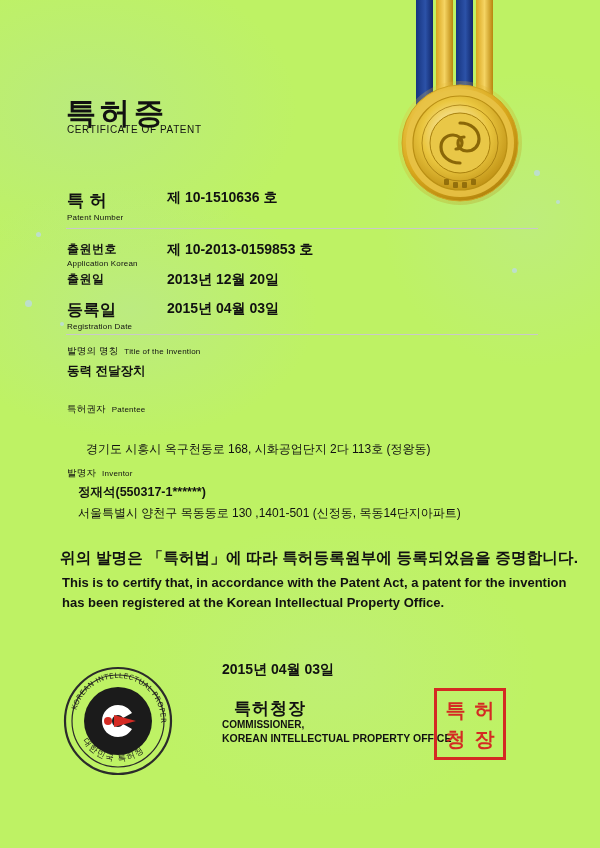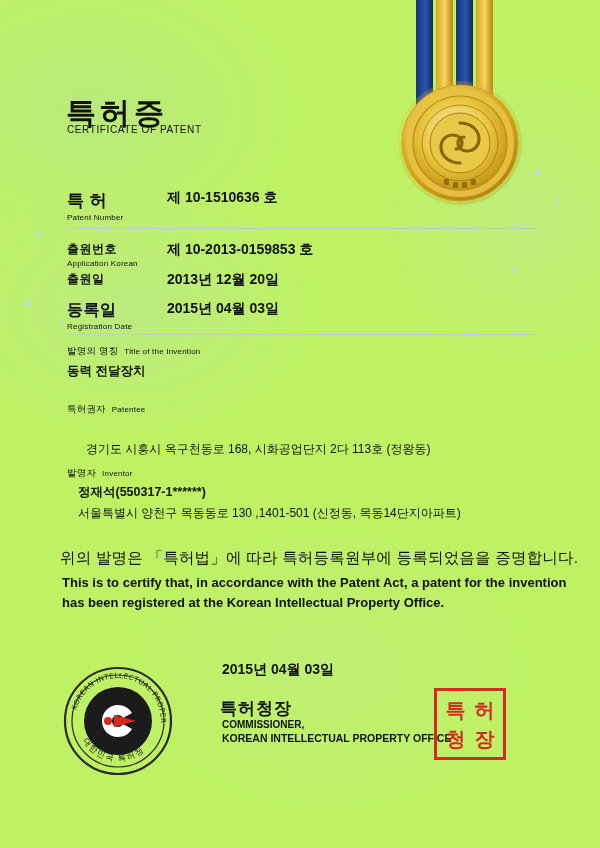--- a/index.html
+++ b/index.html
@@ -158,21 +158,21 @@
   }
   .block-text.sub {
     font-weight: normal;
     font-size: 12px;
   }
 
   .cert-ko {
     position: absolute;
     left: 60px; top: 548px;
     font-size: 15.5px;
-    font-weight: normal;
+    font-weight: bold;
     letter-spacing: .2px;
     color: #111;
   }
   .cert-en1 {
     position: absolute;
     left: 62px; top: 575px;
     font-size: 13px;
     font-weight: bold;
     color: #111;
   }
@@ -186,21 +186,21 @@
 
   .issue-date {
     position: absolute;
     left: 222px; top: 661px;
     font-size: 14px;
     font-weight: bold;
     color: #111;
   }
   .commissioner-ko {
     position: absolute;
-    left: 220px; top: 697px;
+    left: 234px; top: 697px;
     font-size: 17px;
     font-weight: bold;
     letter-spacing: 1px;
     color: #111;
   }
   .commissioner-en1 {
     position: absolute;
     left: 222px; top: 719px;
     font-size: 10px;
     font-weight: bold;

